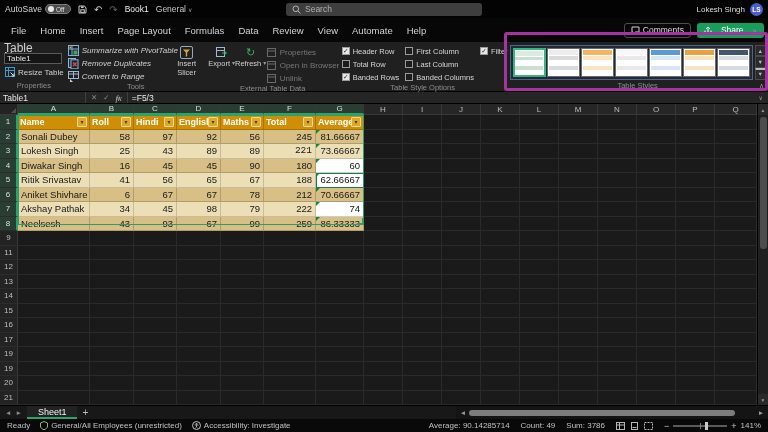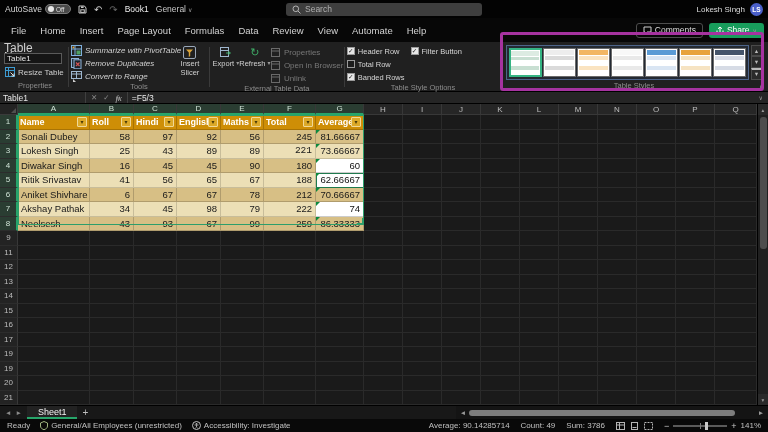--- a/index.html
+++ b/index.html
@@ -25,21 +25,21 @@
   .avatar { width:13px; height:13px; border-radius:50%; background:var(--avatar,#4a5fc9); color:#fff; font-size:6.5px; display:flex; align-items:center; justify-content:center; font-weight:bold; }
 
   
   .menubar { height:24px; background:#070707; display:flex; align-items:stretch; padding:0 4px; font-size:9.5px; }
   .menu-tabs { display:flex; align-items:stretch; }
   .menu-tab { padding:0 7px; display:flex; align-items:center; color:#d2d2d2; position:relative; cursor:default; white-space:nowrap; }
   .menu-tab.active { color:var(--accent,#27a56a); }
   .menu-tab.active::after { content:''; position:absolute; left:6px; right:6px; bottom:1px; height:2px; background:var(--accent,#27a56a); }
   .menu-right { margin-left:auto; display:flex; align-items:center; gap:6px; }
   .comments-btn { display:flex; align-items:center; gap:3px; border:1px solid #4d4d4d; border-radius:3px; height:15px; padding:0 6px; font-size:8.5px; color:#dcdcdc; }
-  .share-btn { display:flex; align-items:center; gap:3px; background:var(--share,#189d5c); border-radius:3px; height:15px; padding:0 7px; font-size:8.5px; color:#fff; }
+  .share-btn { display:flex; align-items:center; gap:9px; background:var(--share,#189d5c); border-radius:3px; height:15px; padding:0 7px; font-size:8.5px; color:#fff; }
 
   
   .ribbon { height:50px; background:#202020; border-bottom:1px solid #000; display:flex; padding:2px 4px 0 4px; position:relative; }
   .rgroup { display:flex; flex-direction:column; position:relative; }
   .rcontent { flex:1; display:flex; }
   .rcontent.col { flex-direction:column; }
   .glabel { height:10px; font-size:7.5px; color:#8c8c8c; text-align:center; line-height:10px; white-space:nowrap; }
   .gdiv { width:1px; background:#3a3a3a; margin:3px 2px 4px 2px; }
   .g-properties { width:66px; }
   .tn-label { font-size:12px; color:#cfcfcf; height:9px; line-height:9px; }
@@ -345,20 +345,34 @@
                 <div class="cbox on">✓</div>
                 <div class="clabel">Header Row</div>
               </div>
               <div class="opt-item">
                 <div class="cbox"></div>
                 <div class="clabel">Total Row</div>
               </div>
               <div class="opt-item">
                 <div class="cbox on">✓</div>
                 <div class="clabel">Banded Rows</div>
+              </div>
+            </div>
+            <div class="opt-col">
+              <div class="opt-item">
+                <div class="cbox"></div>
+                <div class="clabel">First Column</div>
+              </div>
+              <div class="opt-item">
+                <div class="cbox"></div>
+                <div class="clabel">Last Column</div>
+              </div>
+              <div class="opt-item">
+                <div class="cbox"></div>
+                <div class="clabel">Banded Columns</div>
               </div>
             </div>
             <div class="opt-col">
               <div class="opt-item">
                 <div class="cbox on">✓</div>
                 <div class="clabel">Filter Button</div>
               </div>
             </div>
           </div>
       </div>

